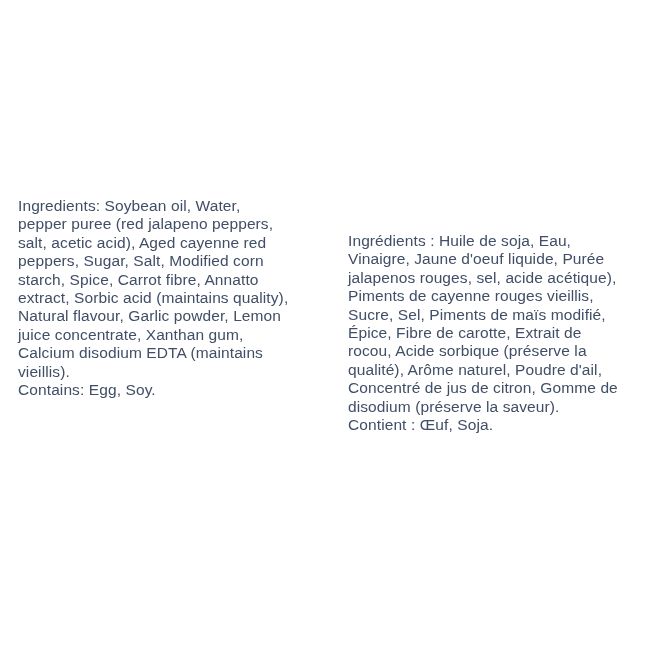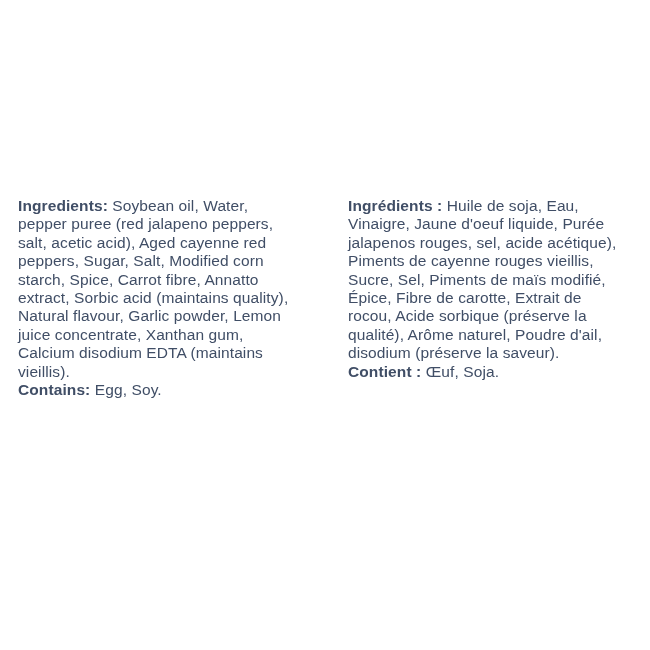--- a/index.html
+++ b/index.html
@@ -18,23 +18,23 @@
   .ingredients-column {
     position: absolute;
     top: 197px;
     font-size: 15.5px;
     line-height: 18.4px;
     color: #404e66;
     letter-spacing: 0.1px;
     white-space: nowrap;
   }
   .col-en { left: 18px;  width: 315px; }
-  .col-fr { left: 348px; width: 295px; }
+  .col-fr { left: 348px; width: 295px; margin-top: 35px; }
   .ingredients-column .line { white-space: nowrap; }
-  .bold { font-weight: 700; }
+  .bold { font-weight: 400; }
 </style>
 </head>
 <body>
 
 <div class="canvas">
 
   <div class="ingredients-column col-en">
     <div class="line"><span class="bold">Ingredients:</span><span> Soybean oil, Water,</span></div>
     <div class="line">pepper puree (red jalapeno peppers,</div>
     <div class="line">salt, acetic acid), Aged cayenne red</div>
@@ -50,17 +50,18 @@
 
   <div class="ingredients-column col-fr">
     <div class="line"><span class="bold">Ingrédients :</span><span> Huile de soja, Eau,</span></div>
     <div class="line">Vinaigre, Jaune d'oeuf liquide, Purée</div>
     <div class="line">jalapenos rouges, sel, acide acétique),</div>
     <div class="line">Piments de cayenne rouges vieillis,</div>
     <div class="line">Sucre, Sel, Piments de maïs modifié,</div>
     <div class="line">Épice, Fibre de carotte, Extrait de</div>
     <div class="line">rocou, Acide sorbique (préserve la</div>
     <div class="line">qualité), Arôme naturel, Poudre d'ail,</div>
+    <div class="line">Concentré de jus de citron, Gomme de</div>
     <div class="line">disodium (préserve la saveur).</div>
     <div class="line"><span class="bold">Contient :</span><span> Œuf, Soja.</span></div>
   </div>
 
 </div>
 
 </body></html>

